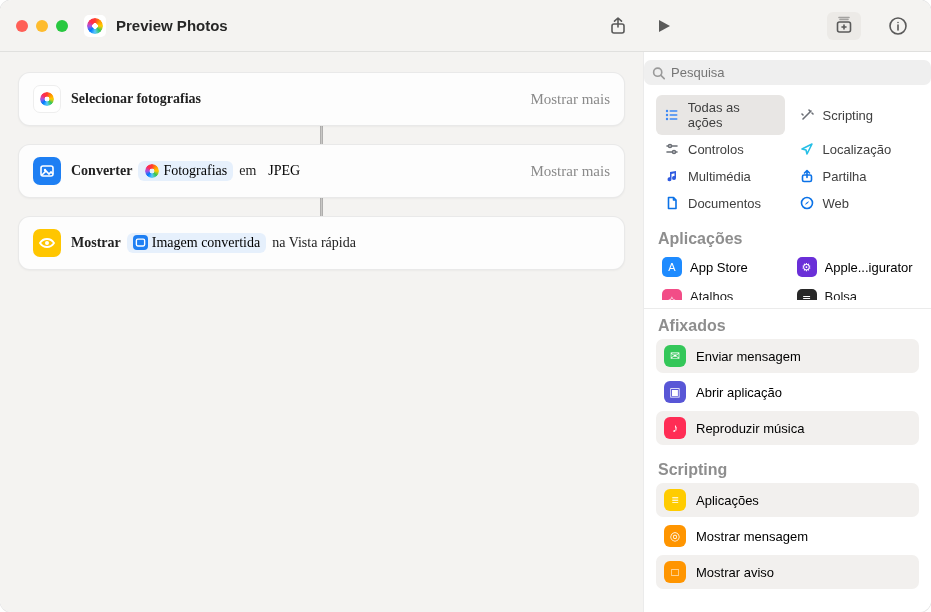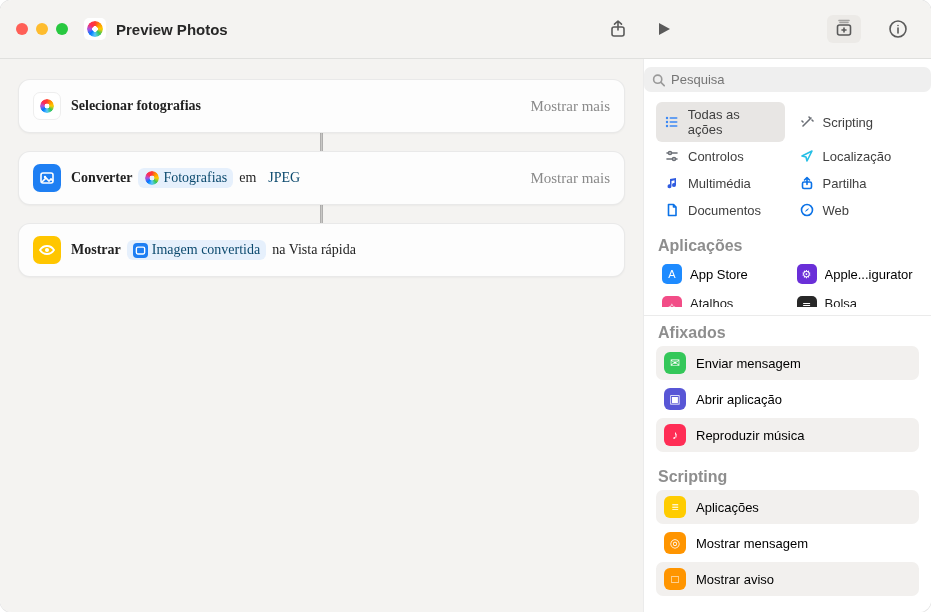--- a/index.html
+++ b/index.html
@@ -14,21 +14,21 @@
       width: 931px;
       height: 612px;
       border-radius: 12px;
       overflow: hidden;
       box-shadow: 0 0 0 1px rgba(0,0,0,0.1);
       display: flex;
       flex-direction: column;
       background: #fff;
     }
     .titlebar {
-      height: 59px;
+      height: 52px;
       background: #f4f3f1;
       border-bottom: 1px solid rgba(0,0,0,0.08);
       display: flex;
       align-items: center;
       padding: 0 16px;
     }
     .traffic-lights {
       display: flex;
       gap: 8px;
       margin-right: 16px;
@@ -131,25 +131,25 @@
     .ic-blue { background: #1e7ff3; }
     .ic-yellow { background: #ffc600; }
     .ac-title { font-weight: 600; }
     .ac-right {
       margin-left: auto;
       font-size: 15px;
       color: #8a8a8a;
     }
     .pill {
       display: inline-flex;
-      align-items: center;
+      align-items: flex-start;
       padding: 2px 6px;
       border-radius: 6px;
       font-weight: 500;
-      color: #0c4a6e;
+      color: #000000;
     }
     .pill-filled {
       background: #e6f0fc;
     }
     .pill-ic {
       width: 15px;
       height: 15px;
       border-radius: 4px;
       margin-right: 4px;
       display: inline-flex;

